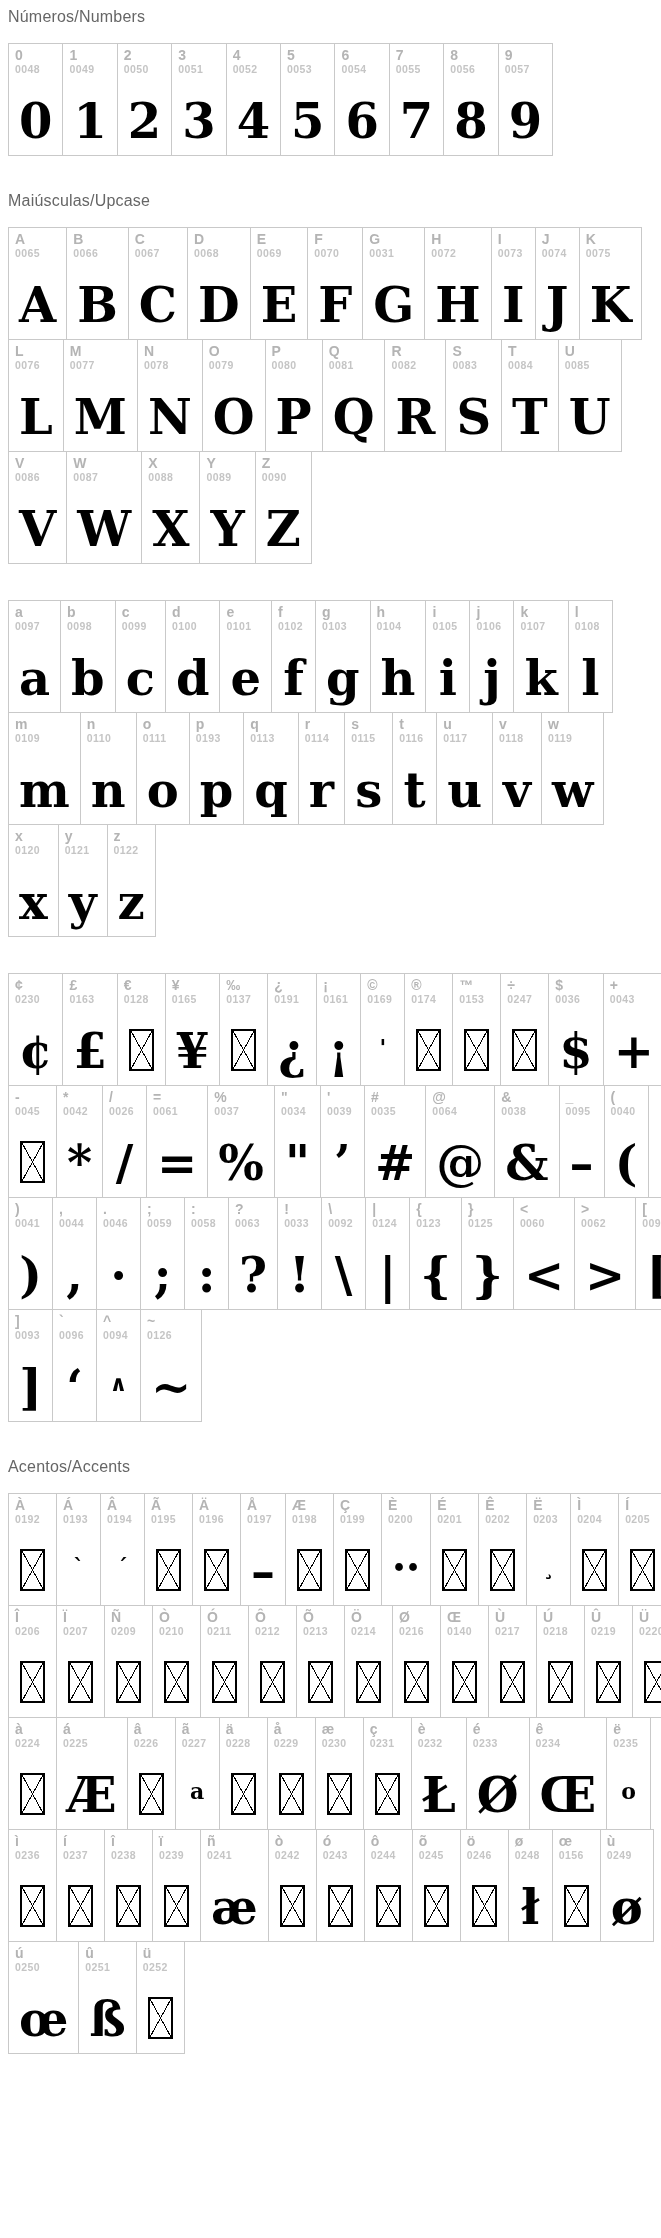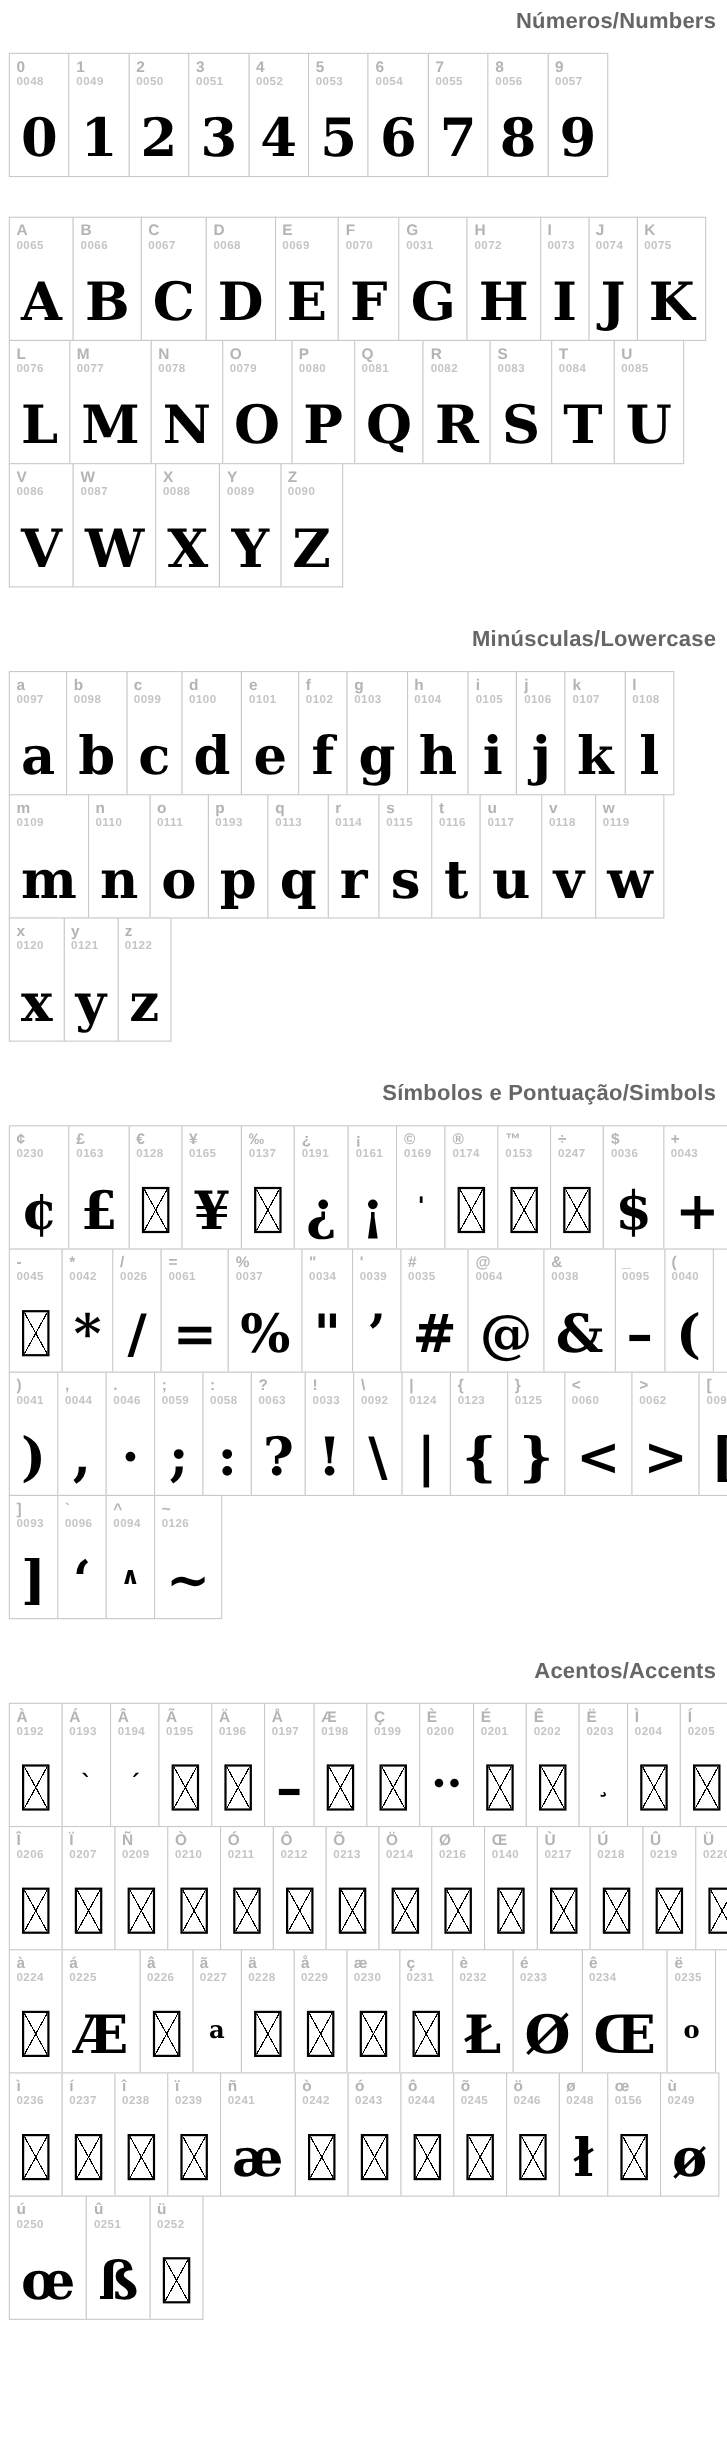--- a/index.html
+++ b/index.html
@@ -8,22 +8,22 @@
   }
   *{box-sizing:border-box;}
   html,body{margin:0;padding:0;background:var(--bg);}
   body{
     width:661px; min-height:2238px;
     font-family:"Liberation Sans", sans-serif;
     padding:8px 10px 20px 8px;
   }
   .glyph-section{margin-bottom:36px;}
   .section-title{
-    font-size:20px; font-weight:700; color:var(--heading);
-    margin:0 0 17px 0; letter-spacing:.2px;text-align:right;
+    font-size:16px; font-weight:400; color:var(--heading);
+    margin:0 0 17px 0; letter-spacing:.2px;
   }
   .glyph-table{width:max-content;}
   .glyph-row{display:flex; width:max-content;}
   .glyph-row + .glyph-row{margin-top:-1px;}
   .glyph-cell{
     display:flex; flex-direction:column;
     border:1px solid var(--border);
     min-width:45px; min-height:113px;
     background:var(--bg);
   }
@@ -128,20 +128,21 @@
               <div class="cell-head">
                 <span class="char-label">9</span>
                 <span class="code-label">0057</span>
               </div>
               <span class="glyph-preview">9</span>
             </div>
           </div>
         </div>
       </section>
       <section class="glyph-section">
+        <h2 class="section-title">Maiúsculas/Upcase</h2>
         <div class="glyph-table">
           <div class="glyph-row">
             <div class="glyph-cell">
               <div class="cell-head">
                 <span class="char-label">A</span>
                 <span class="code-label">0065</span>
               </div>
               <span class="glyph-preview">A</span>
             </div>
             <div class="glyph-cell">
@@ -320,21 +321,20 @@
               <div class="cell-head">
                 <span class="char-label">Z</span>
                 <span class="code-label">0090</span>
               </div>
               <span class="glyph-preview">Z</span>
             </div>
           </div>
         </div>
       </section>
       <section class="glyph-section">
-        <h2 class="section-title">Minúsculas/Lowercase</h2>
         <div class="glyph-table">
           <div class="glyph-row">
             <div class="glyph-cell">
               <div class="cell-head">
                 <span class="char-label">a</span>
                 <span class="code-label">0097</span>
               </div>
               <span class="glyph-preview">a</span>
             </div>
             <div class="glyph-cell">
@@ -513,21 +513,20 @@
               <div class="cell-head">
                 <span class="char-label">z</span>
                 <span class="code-label">0122</span>
               </div>
               <span class="glyph-preview">z</span>
             </div>
           </div>
         </div>
       </section>
       <section class="glyph-section">
-        <h2 class="section-title">Símbolos e Pontuação/Simbols</h2>
         <div class="glyph-table">
           <div class="glyph-row">
             <div class="glyph-cell">
               <div class="cell-head">
                 <span class="char-label">¢</span>
                 <span class="code-label">0230</span>
               </div>
               <span class="glyph-preview">¢</span>
             </div>
             <div class="glyph-cell">

